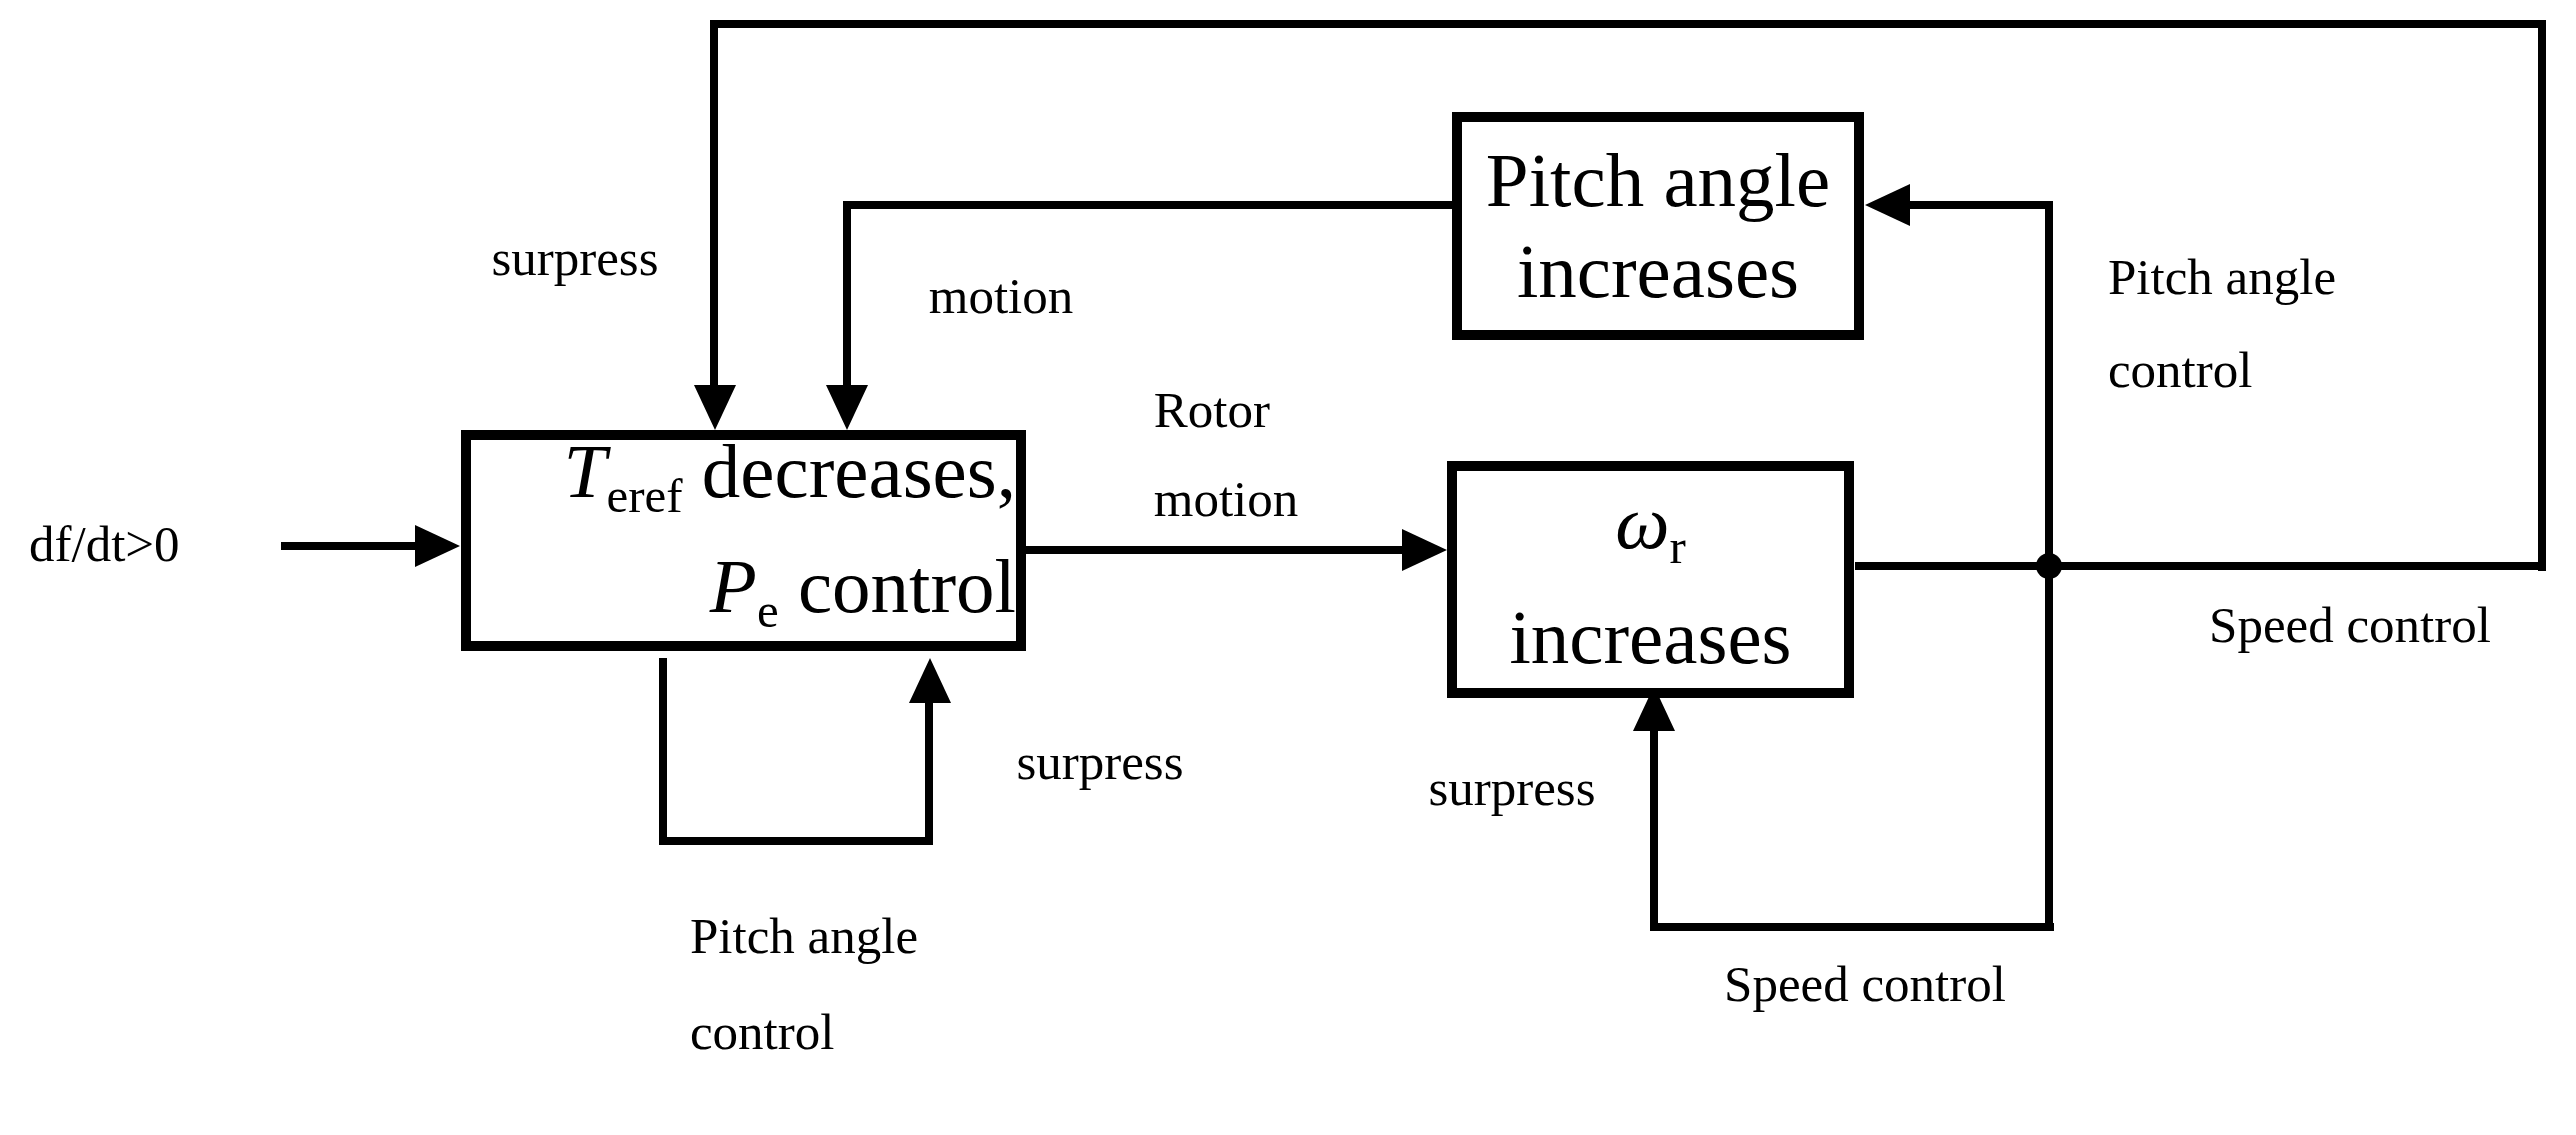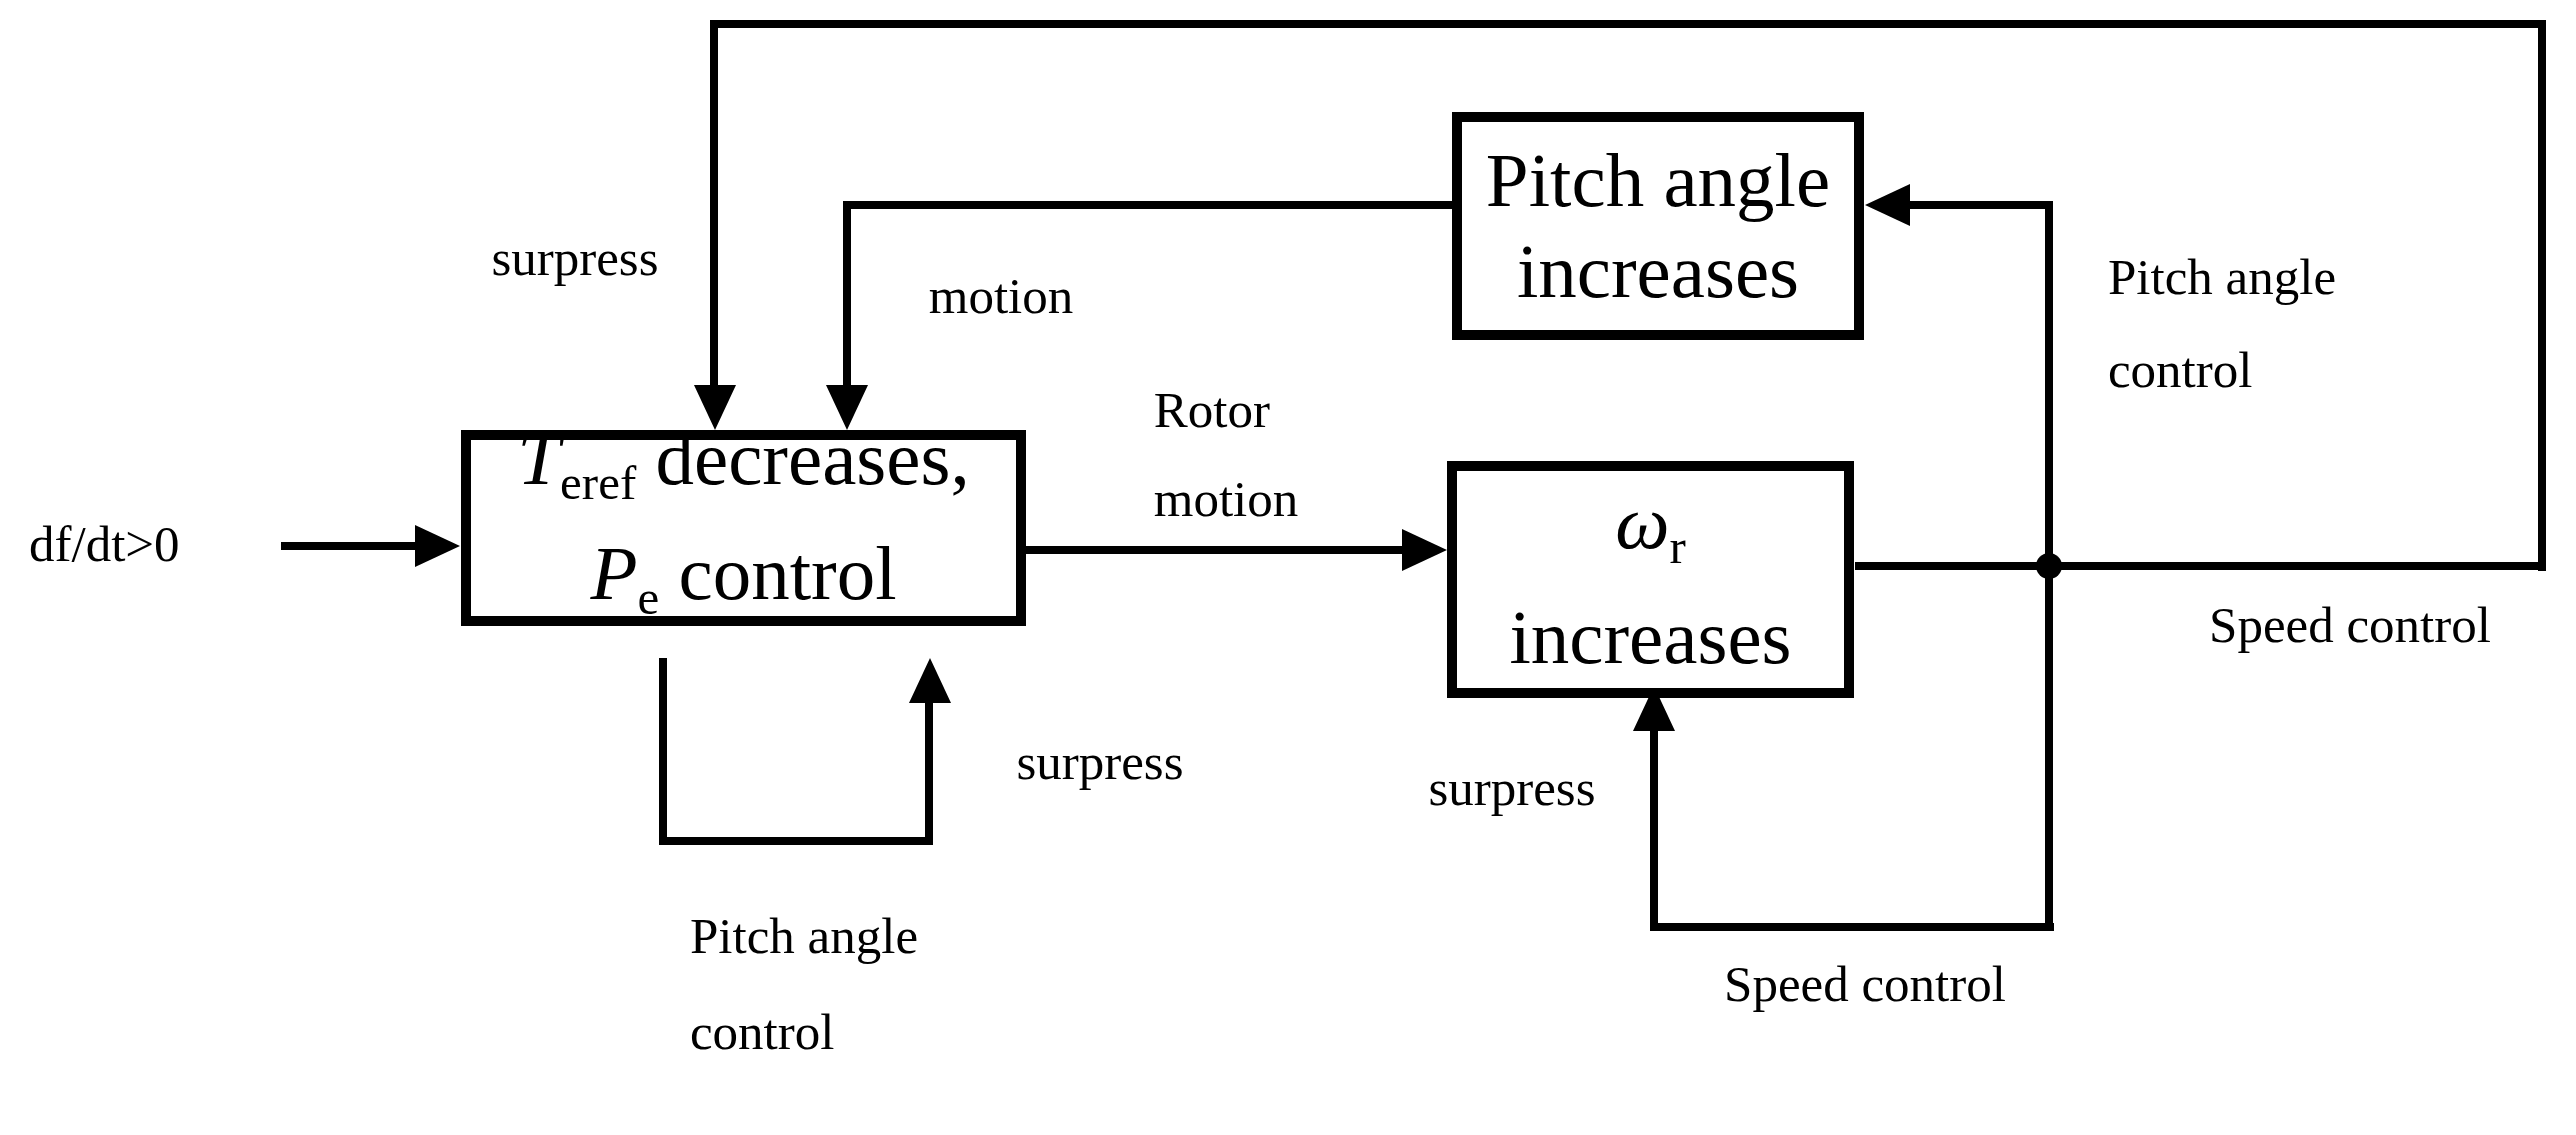--- a/index.html
+++ b/index.html
@@ -64,21 +64,21 @@
   <div class="vline" style="left:925px; top:703px; width:8px; height:141px;"></div>
   <div class="arrow arrow-up" style="left:909px; top:658px;"></div>
 
   <div class="vline" style="left:2045px; top:562px; width:8px; height:369px;"></div>
   <div class="hline" style="left:1650px; top:923px; width:404px; height:8px;"></div>
   <div class="vline" style="left:1650px; top:731px; width:8px; height:200px;"></div>
   <div class="arrow arrow-up" style="left:1633px; top:686px;"></div>
 
   <div class="dot" style="left:2036px; top:553px;"></div>
 
-  <div class="box" style="left:461px; top:430px; width:565px; height:196px;">
+  <div class="box" style="left:461px; top:430px; width:565px; height:221px;align-items:flex-end;">
     <div class="box-line"><span class="mvar">T</span><span class="sub">eref</span><span> decreases,</span></div>
     <div class="box-line"><span class="mvar">P</span><span class="sub">e</span><span> control</span></div>
   </div>
 
   <div class="box" style="left:1452px; top:112px; width:412px; height:228px;">
     <div class="box-line">Pitch angle</div>
     <div class="box-line">increases</div>
   </div>
 
   <div class="box" style="left:1447px; top:449px; width:407px; height:237px;margin-top:12px;">

